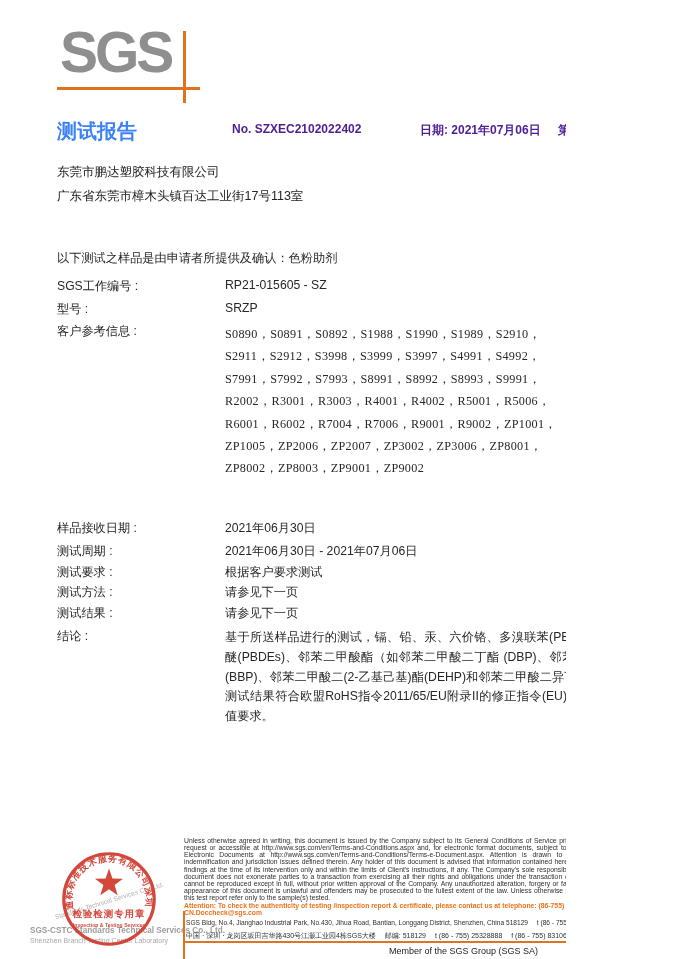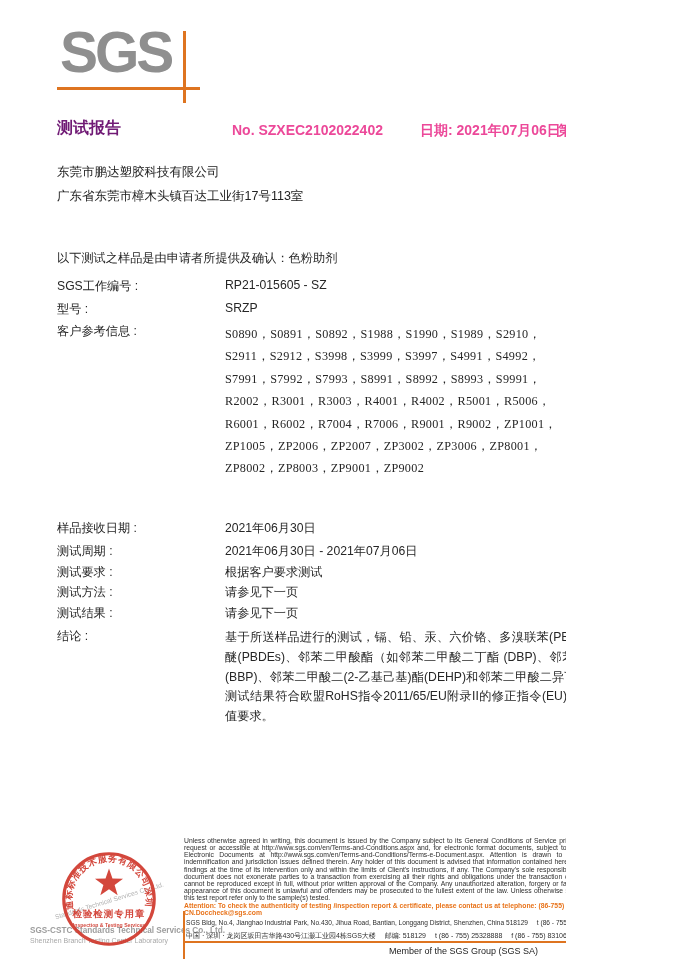--- a/index.html
+++ b/index.html
@@ -8,22 +8,22 @@
     font-family:"Liberation Sans","DejaVu Sans",sans-serif; color:#262626;
   }
   
   .logo-text{
     position:absolute; left:60px; top:24px; font-size:57px; font-weight:800;
     color:#8f8f8f; letter-spacing:-3px; line-height:1;
   }
   .logo-hline{position:absolute; left:57px; top:87px; width:143px; height:2.5px; background:#de7420;}
   .logo-vline{position:absolute; left:183px; top:31px; width:2.5px; height:72px; background:#de7420;}
 
-  .doc-title{position:absolute; left:57px; top:118px; font-size:16px; font-weight:700; color:#701a75;}
-  .meta{position:absolute; top:122px; font-size:14px; font-weight:600; color:#ec4899; white-space:nowrap;}
+  .doc-title{position:absolute; left:57px; top:118px; font-size:20px; font-weight:700; color:#3b82f6;}
+  .meta{position:absolute; top:122px; font-size:12px; font-weight:600; color:#4c1d95; white-space:nowrap;}
   .m-no{left:232px;} .m-date{left:420px;} .m-page{left:558px;}
 
   .co-line{position:absolute; left:57px; font-size:12.5px; font-weight:500; color:#222; white-space:nowrap;}
   .co-1{top:164px;} .co-2{top:188px;}
 
   
   .row{position:absolute; left:57px; font-size:12.2px; color:#262626; white-space:nowrap;}
   .row .lbl{display:inline-block; width:168px; vertical-align:top; font-weight:500;}
   .row .val{display:inline-block; vertical-align:top; font-weight:500;}
   .intro{top:250px; font-weight:500;}

